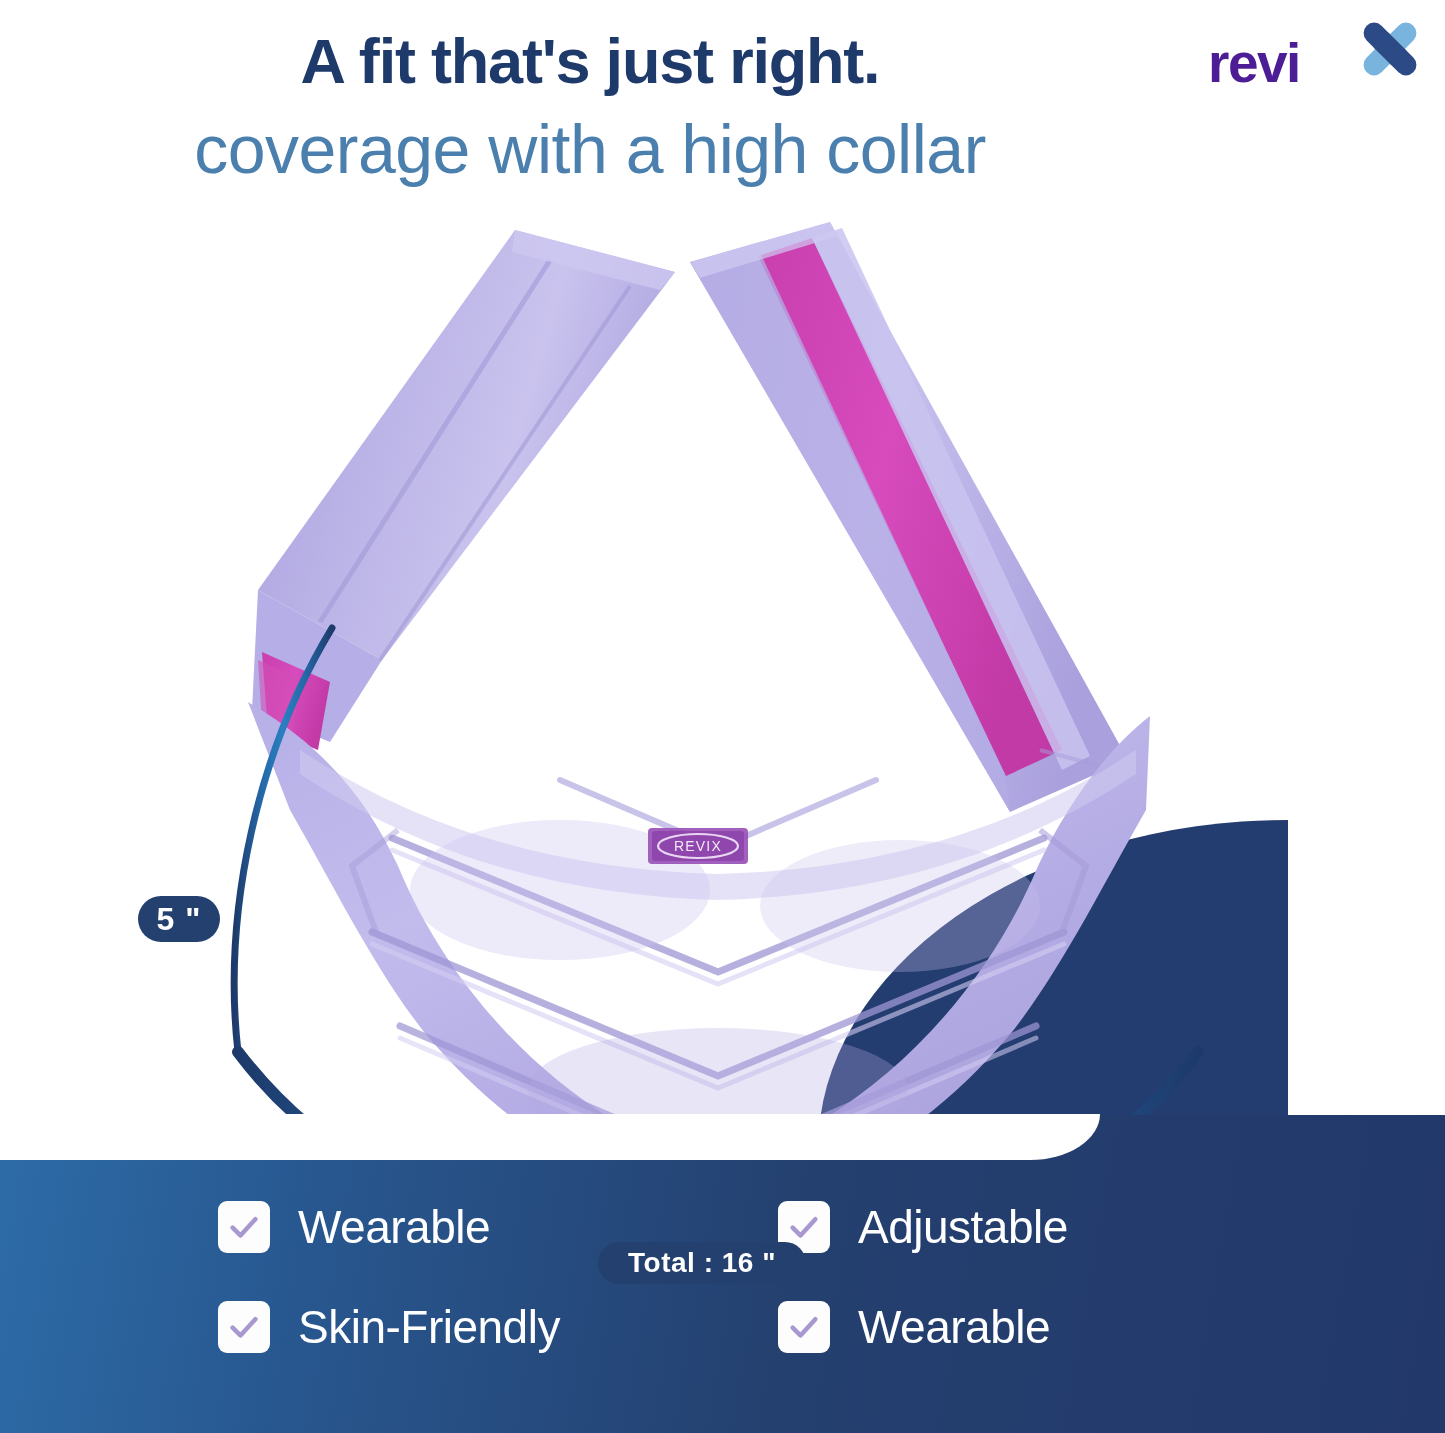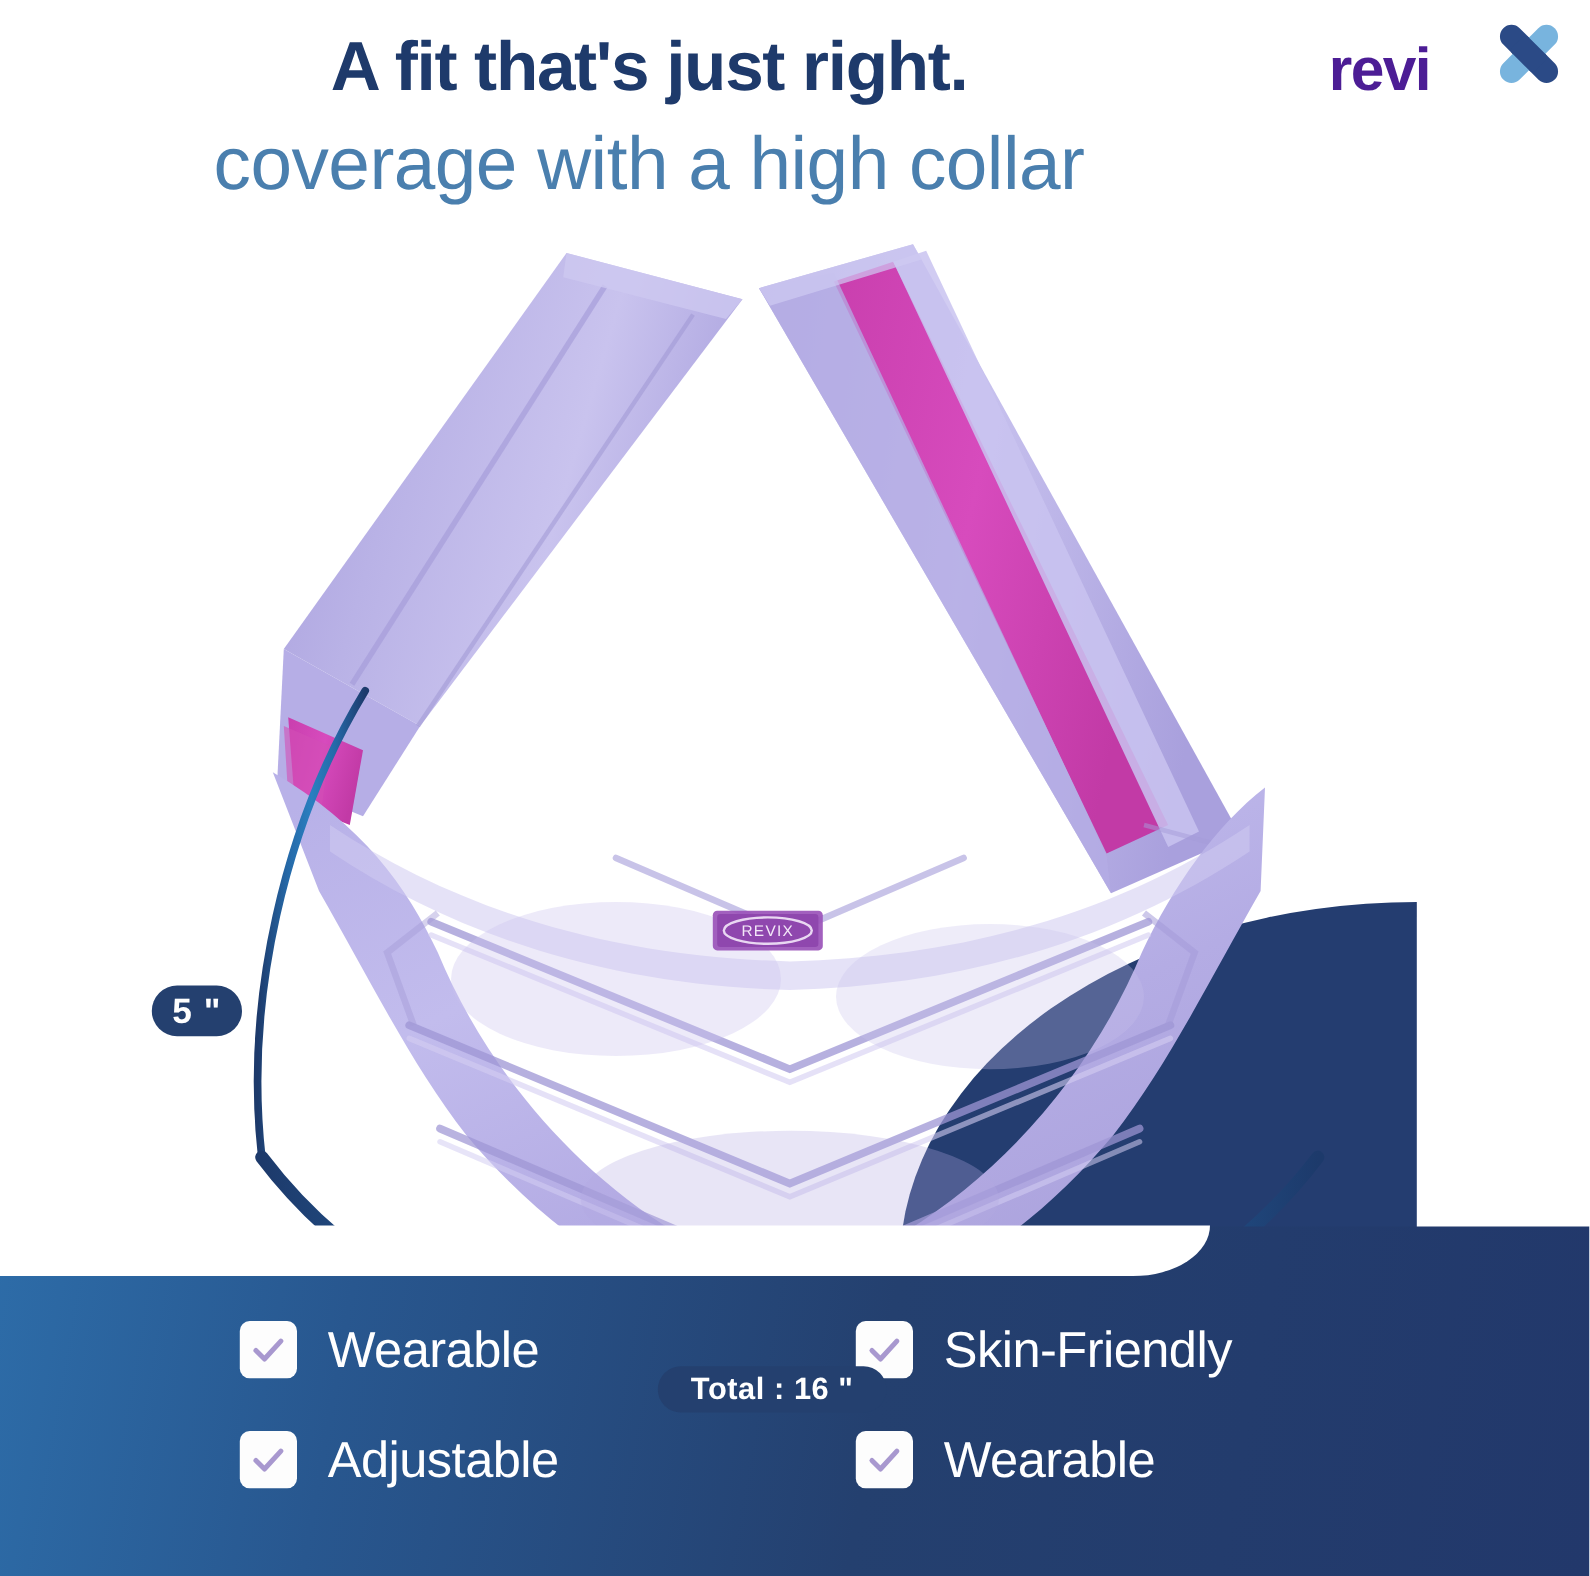--- a/index.html
+++ b/index.html
@@ -252,30 +252,30 @@
       </span>
       <span class="feature-label">Wearable</span>
     </div>
 
     <div class="feature">
       <span class="check-box">
         <svg viewBox="0 0 24 24">
             <path d="M4 12.5 L9.5 18 L20 6.5" fill="none" stroke="#a898cf" stroke-width="3.2" stroke-linecap="round" stroke-linejoin="round"></path>
           </svg>
       </span>
+      <span class="feature-label">Adjustable</span>
+    </div>
+
+    <div class="feature">
+      <span class="check-box">
+        <svg viewBox="0 0 24 24">
+            <path d="M4 12.5 L9.5 18 L20 6.5" fill="none" stroke="#a898cf" stroke-width="3.2" stroke-linecap="round" stroke-linejoin="round"></path>
+          </svg>
+      </span>
       <span class="feature-label">Skin-Friendly</span>
-    </div>
-
-    <div class="feature">
-      <span class="check-box">
-        <svg viewBox="0 0 24 24">
-            <path d="M4 12.5 L9.5 18 L20 6.5" fill="none" stroke="#a898cf" stroke-width="3.2" stroke-linecap="round" stroke-linejoin="round"></path>
-          </svg>
-      </span>
-      <span class="feature-label">Adjustable</span>
     </div>
 
     <div class="feature">
       <span class="check-box">
         <svg viewBox="0 0 24 24">
             <path d="M4 12.5 L9.5 18 L20 6.5" fill="none" stroke="#a898cf" stroke-width="3.2" stroke-linecap="round" stroke-linejoin="round"></path>
           </svg>
       </span>
       <span class="feature-label">Wearable</span>
     </div>

